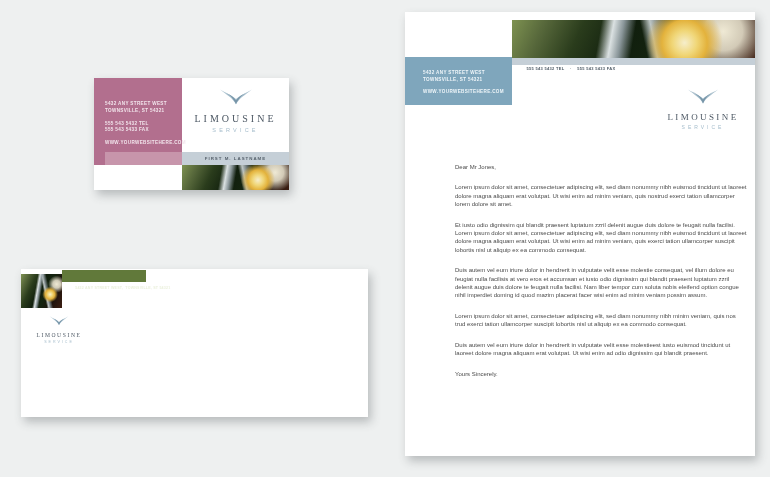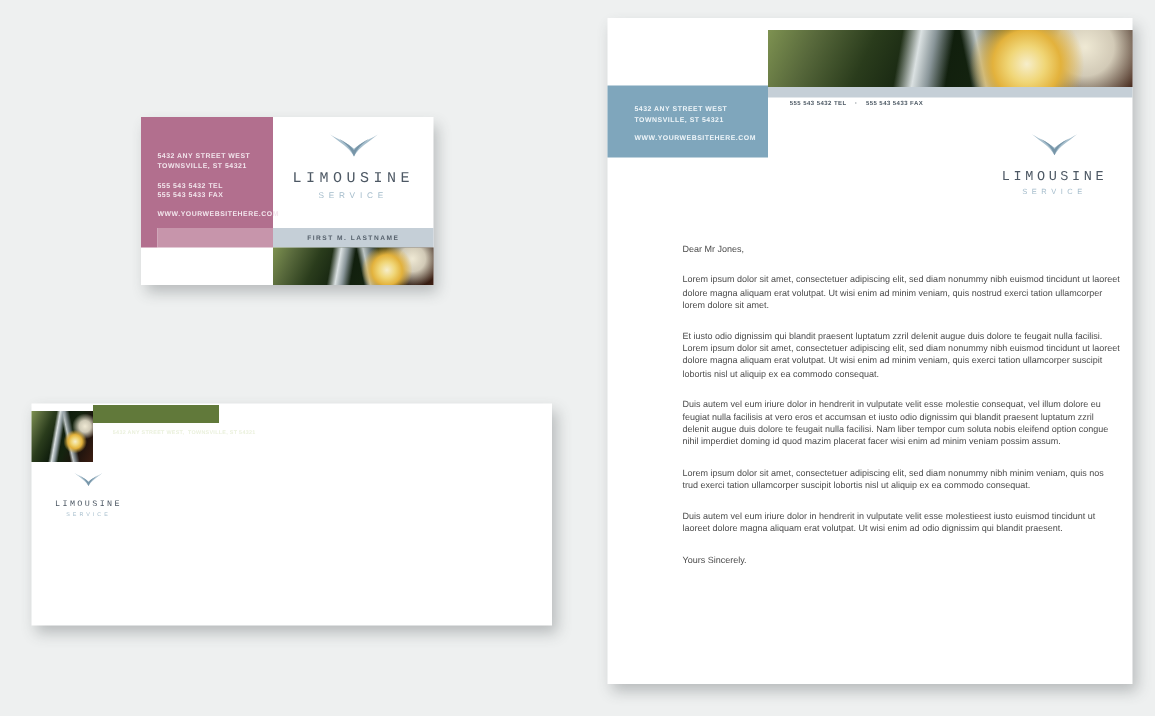--- a/index.html
+++ b/index.html
@@ -9,21 +9,21 @@
   
   .sheet{position:absolute;background:#fff;box-shadow:3px 5px 9px rgba(60,65,70,0.30);}
   .photo{
     background:
       radial-gradient(circle at 71% 60%, #f6eecb 0%, #f0d677 7%, #e3b23c 13%, rgba(227,178,60,0) 22%),
       radial-gradient(circle at 87% 30%, #efe9d4 0%, rgba(239,233,212,0.85) 9%, rgba(239,233,212,0) 20%),
       linear-gradient(100deg, rgba(255,255,255,0) 36%, rgba(229,235,237,0.95) 41%, rgba(150,162,168,0.9) 45%, rgba(255,255,255,0) 50%),
       linear-gradient(78deg, rgba(255,255,255,0) 54%, rgba(219,226,228,0.85) 58%, rgba(130,141,146,0.8) 62%, rgba(255,255,255,0) 67%),
       linear-gradient(115deg, #7e9251 0%, #57683b 13%, #2a3c1c 28%, #101e0d 46%, #14230f 60%, #1d130d 78%, #3d1e12 100%);
   }
-  .brand-name{font-family:Liberation Mono, monospace;color:#4d5864;}
+  .brand-name{font-family:Liberation Serif, serif;color:#4d5864;}
   .brand-sub{color:#a4bccb;}
   .tinycaps{letter-spacing:0.35px;font-weight:bold;}
 
   
   .bcard{left:94px;top:78px;width:195px;height:112px;}
   .bc-mauve{position:absolute;left:0;top:0;width:88px;height:74px;background:#b26f8e;}
   .bc-addr{position:absolute;left:11px;top:23px;color:#f2e5ec;font-size:4.6px;line-height:6.8px;}
   .bc-addr .gap{margin-top:6px;}
   .bc-band-dark{position:absolute;left:0;top:74px;width:11px;height:13px;background:#b26f8e;}
   .bc-band-light{position:absolute;left:11px;top:74px;width:77px;height:13px;background:#c795ab;}

